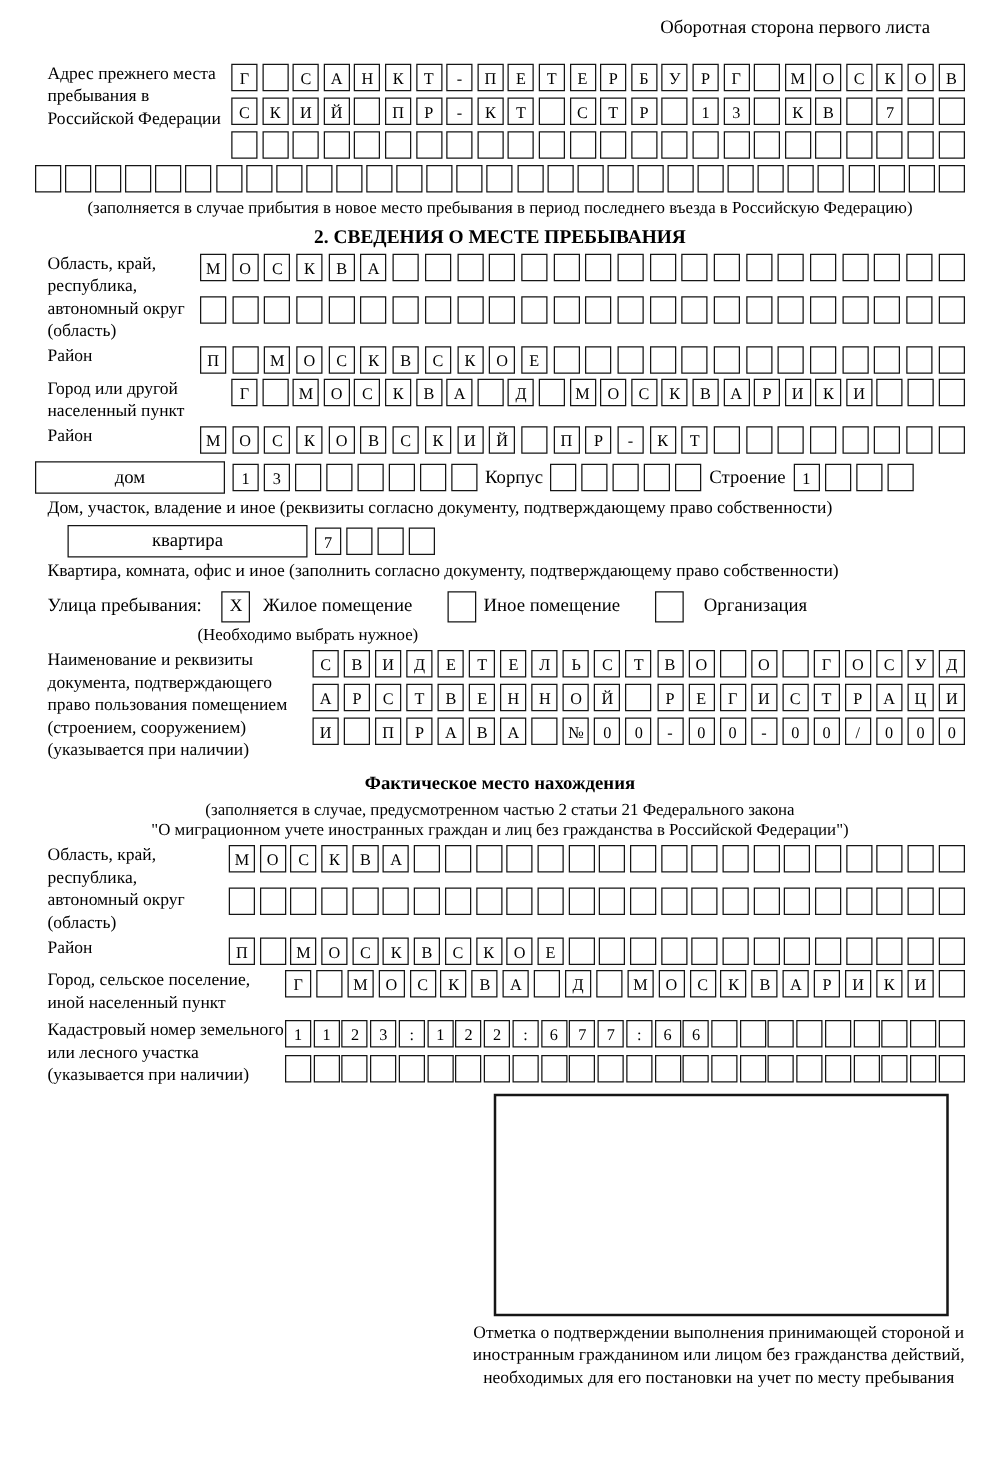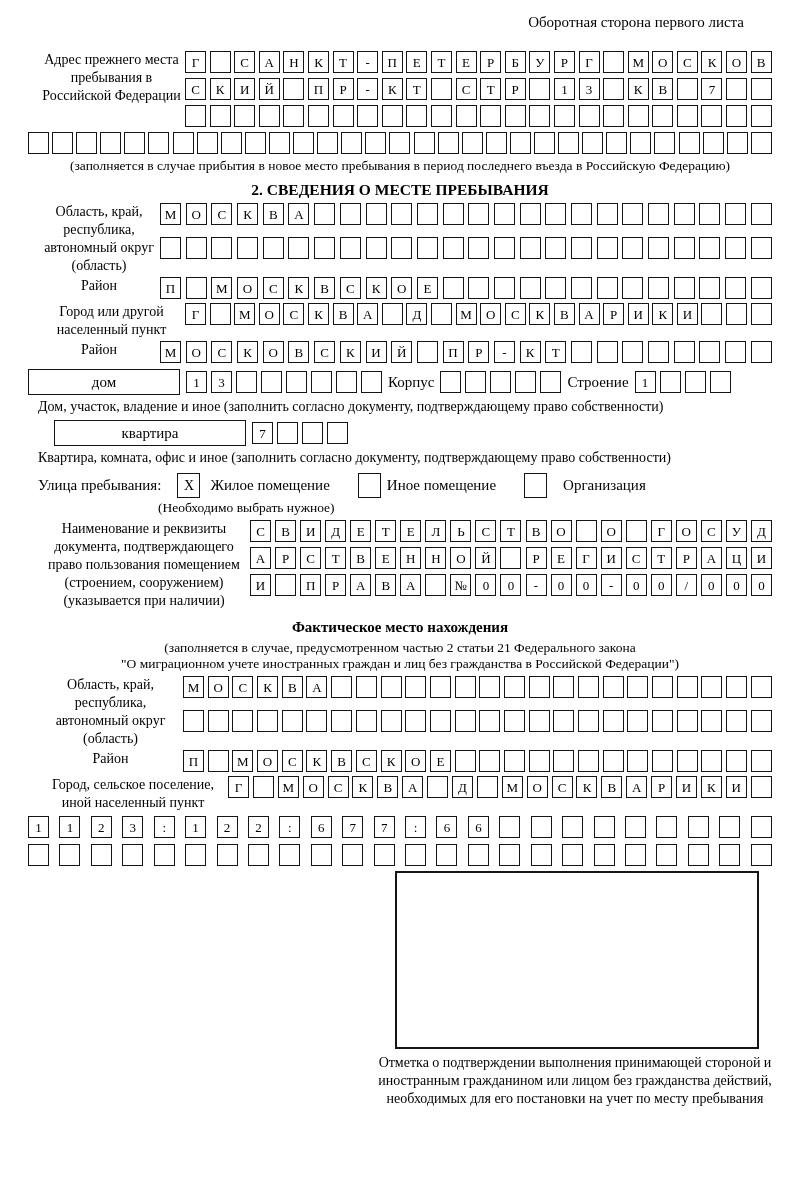--- a/index.html
+++ b/index.html
@@ -3,21 +3,21 @@
 <meta charset="utf-8">
 <style>
   html,body{margin:0;padding:0;background:#fff;}
   .page{
     width:800px;height:1180px;box-sizing:border-box;
     padding:14px 28px 0 28px;
     font-family:"Liberation Serif","DejaVu Serif",serif;
     color:#000;position:relative;overflow:hidden;
   }
   .corner{ text-align:right; font-size:15px; padding-right:28px; }
-  .field{ display:flex; align-items:flex-start;text-align:center; }
+  .field{ display:flex; align-items:flex-start; }
   .label{ flex:none; font-size:14px; line-height:18px; padding-left:10px; box-sizing:border-box; }
   .lw157{ width:157px; }
   .lw132{ width:132px; }
   .lw222{ width:222px; }
   .lw155{ width:155px; }
   .lw200{ width:200px; }
   .rows{ flex:1; display:flex; flex-direction:column; gap:5px; }
   .cellrow{ display:flex; justify-content:space-between; }
   .cell{
     flex:none; width:19px; height:20px; border:1.5px solid #151515;
@@ -356,21 +356,21 @@
         <span class="cell"></span>
       </div>
     <div class="inlinelabel">Строение</div>
     <div class="cellgroup">
         <span class="cell">1</span>
         <span class="cell"></span>
         <span class="cell"></span>
         <span class="cell"></span>
       </div>
   </div>
-  <div class="caption">Дом, участок, владение и иное (заполнить согласно документу, подтверждающему право собственности)</div>
+  <div class="caption">Дом, участок, владение и иное (реквизиты согласно документу, подтверждающему право собственности)</div>
 
   <div class="houserow" style="margin-left:26px;margin-top:5px;">
     <div class="widebox w190">квартира</div>
     <div class="cellgroup">
         <span class="cell">7</span>
         <span class="cell"></span>
         <span class="cell"></span>
         <span class="cell"></span>
       </div>
   </div>
@@ -580,20 +580,21 @@
           <span class="cell">Р</span>
           <span class="cell">И</span>
           <span class="cell">К</span>
           <span class="cell">И</span>
           <span class="cell"></span>
         </div>
     </div>
   </div>
 
   <div class="field mt4">
+    <div class="label lw200">Кадастровый номер земельного или лесного участка (указывается при наличии)</div>
     <div class="rows" style="gap:6px;">
       <div class="cellrow">
           <span class="cell">1</span>
           <span class="cell">1</span>
           <span class="cell">2</span>
           <span class="cell">3</span>
           <span class="cell">:</span>
           <span class="cell">1</span>
           <span class="cell">2</span>
           <span class="cell">2</span>

